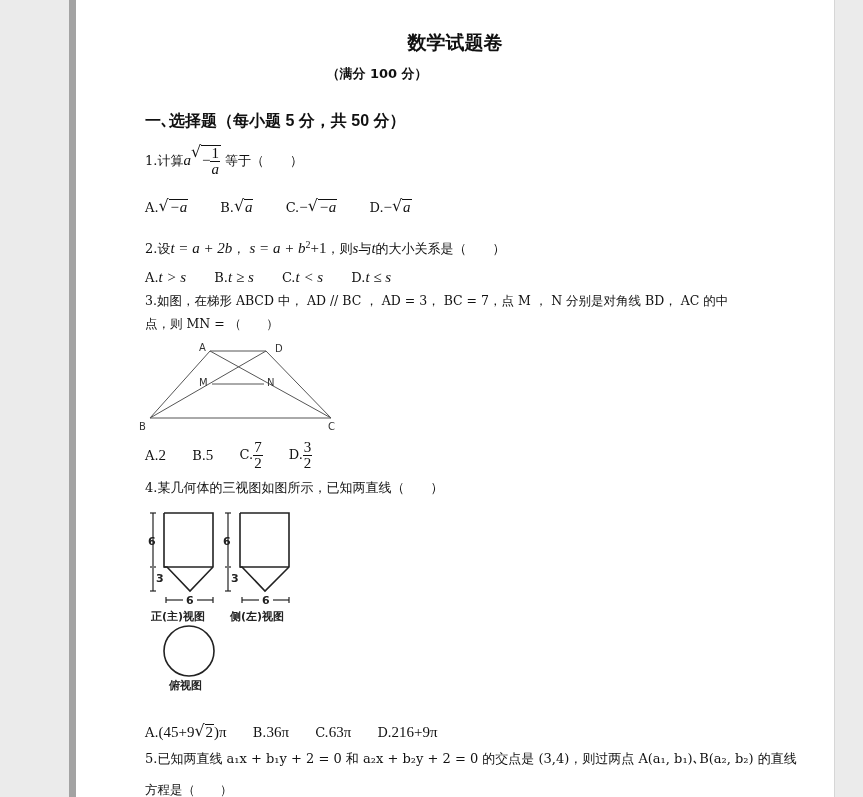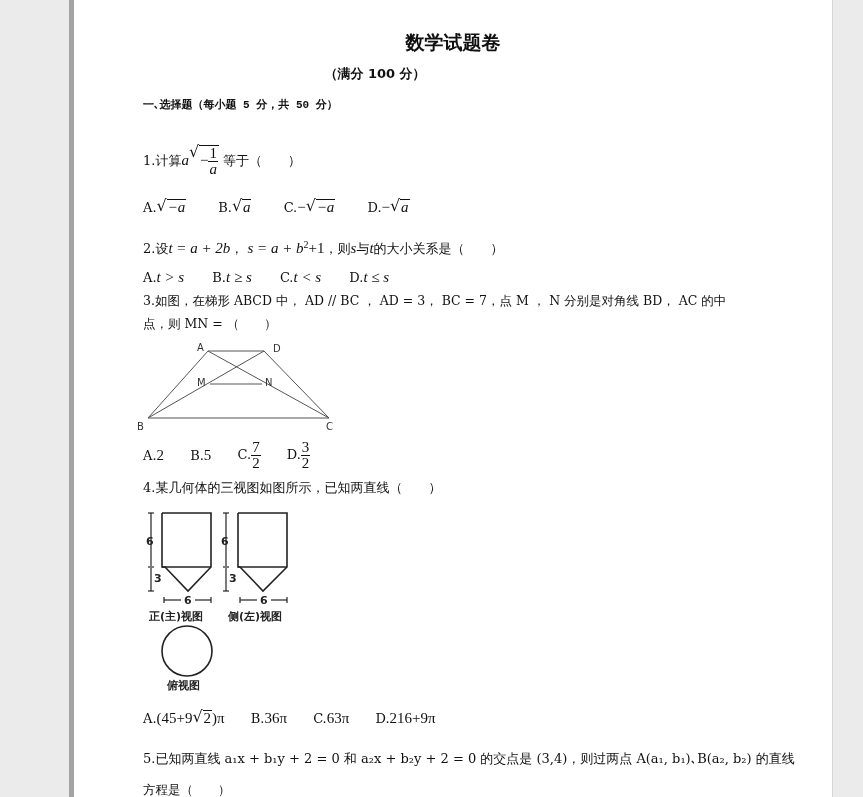--- a/index.html
+++ b/index.html
@@ -6,35 +6,35 @@
   body {
     width: 863px; height: 797px; overflow: hidden;
     background: #ebebeb;
     font-family: "DejaVu Serif", "Liberation Serif", serif;
     color: #111;
     position: relative;
   }
   .page {
     position: absolute; left: 69px; top: 0; width: 758px; height: 797px;
     background: #ffffff;
-    border-left: 5px solid #a3a3a3;
+    border-left: 7px solid #a3a3a3;
     border-right: 1px solid #d6d6d6;
   }
   .abs { position: absolute; white-space: nowrap; }
   .title {
     left: 0; width: 758px; top: 30px; text-align: center;
     font-family: "DejaVu Sans", sans-serif; font-weight: bold; font-size: 19px;
   }
   .subtitle {
     left: 0; width: 602px; top: 65px; text-align: center;
     font-family: "DejaVu Sans", sans-serif; font-weight: bold; font-size: 13px;
   }
   .section {
-    left: 69px; top: 97px;
-    font-family: Liberation Mono, monospace; font-weight: bold; font-size: 11px;
+    left: 69px; top: 111px;
+    font-family: Liberation Sans, sans-serif; font-weight: bold; font-size: 16px;
   }
   .q { font-size: 13px; line-height: 18px; }
   .i { font-style: italic; font-family: "Liberation Serif", serif; font-size: 15px; }
   .m { font-family: "Liberation Serif", serif; font-size: 15px; }
   .opt { display: inline-block; margin-right: 28px; }
   .sqrt { display: inline-block; position: relative; padding-left: 10px; }
   .sqrt .rad { border-top: 1px solid #111; display: inline-block; padding: 0 1px; line-height: 15px; }
   .sqrt .sign { position: absolute; left: 0; top: -2px; font-size: 16px; font-style: normal; }
   .frac { display: inline-block; vertical-align: middle; text-align: center; line-height: 15px; font-family: "Liberation Serif", serif; font-size: 15px; }
   .frac .num { display: block; border-bottom: 1px solid #111; padding: 0 1px; }
@@ -149,21 +149,21 @@
     <text class="fig-cn" x="88" y="74">3</text>
     <text class="fig-cn" x="43" y="96">6</text>
     <text class="fig-cn" x="119" y="96">6</text>
     <text class="fig-cn" x="8" y="112">正(主)视图</text>
     <text class="fig-cn" x="87" y="112">侧(左)视图</text>
     <text class="fig-cn" x="26" y="181">俯视图</text>
   </svg>
 
   <div class="abs q" style="left:69px; top:709px;">
     <span class="opt" style="margin-right:22px;"><span>A.</span><span class="m">(45+9</span><span class="sqrt"><span class="sign">√</span><span class="rad m">2</span></span><span class="m">)π</span></span>
-    <span class="opt" style="margin-right:22px;"><span>B.</span><span class="m">36π</span></span>
+    <span class="opt" style="margin-right:22px;margin-top:14px;"><span>B.</span><span class="m">36π</span></span>
     <span class="opt" style="margin-right:22px;"><span>C.</span><span class="m">63π</span></span>
     <span class="opt"><span>D.</span><span class="m">216+9π</span></span>
   </div>
 
   <div class="abs q" style="left:69px; top:750px; font-size:13px;">
     <span>5.</span><span>已知两直线 a₁x + b₁y + 2 = 0 和 a₂x + b₂y + 2 = 0 的交点是 (3,4)，则过两点 A(a₁, b₁)､B(a₂, b₂) 的直线</span>
   </div>
   <div class="abs q" style="left:69px; top:781px; font-size:12.5px;">
     <span>方程是（　　）</span>
   </div>

